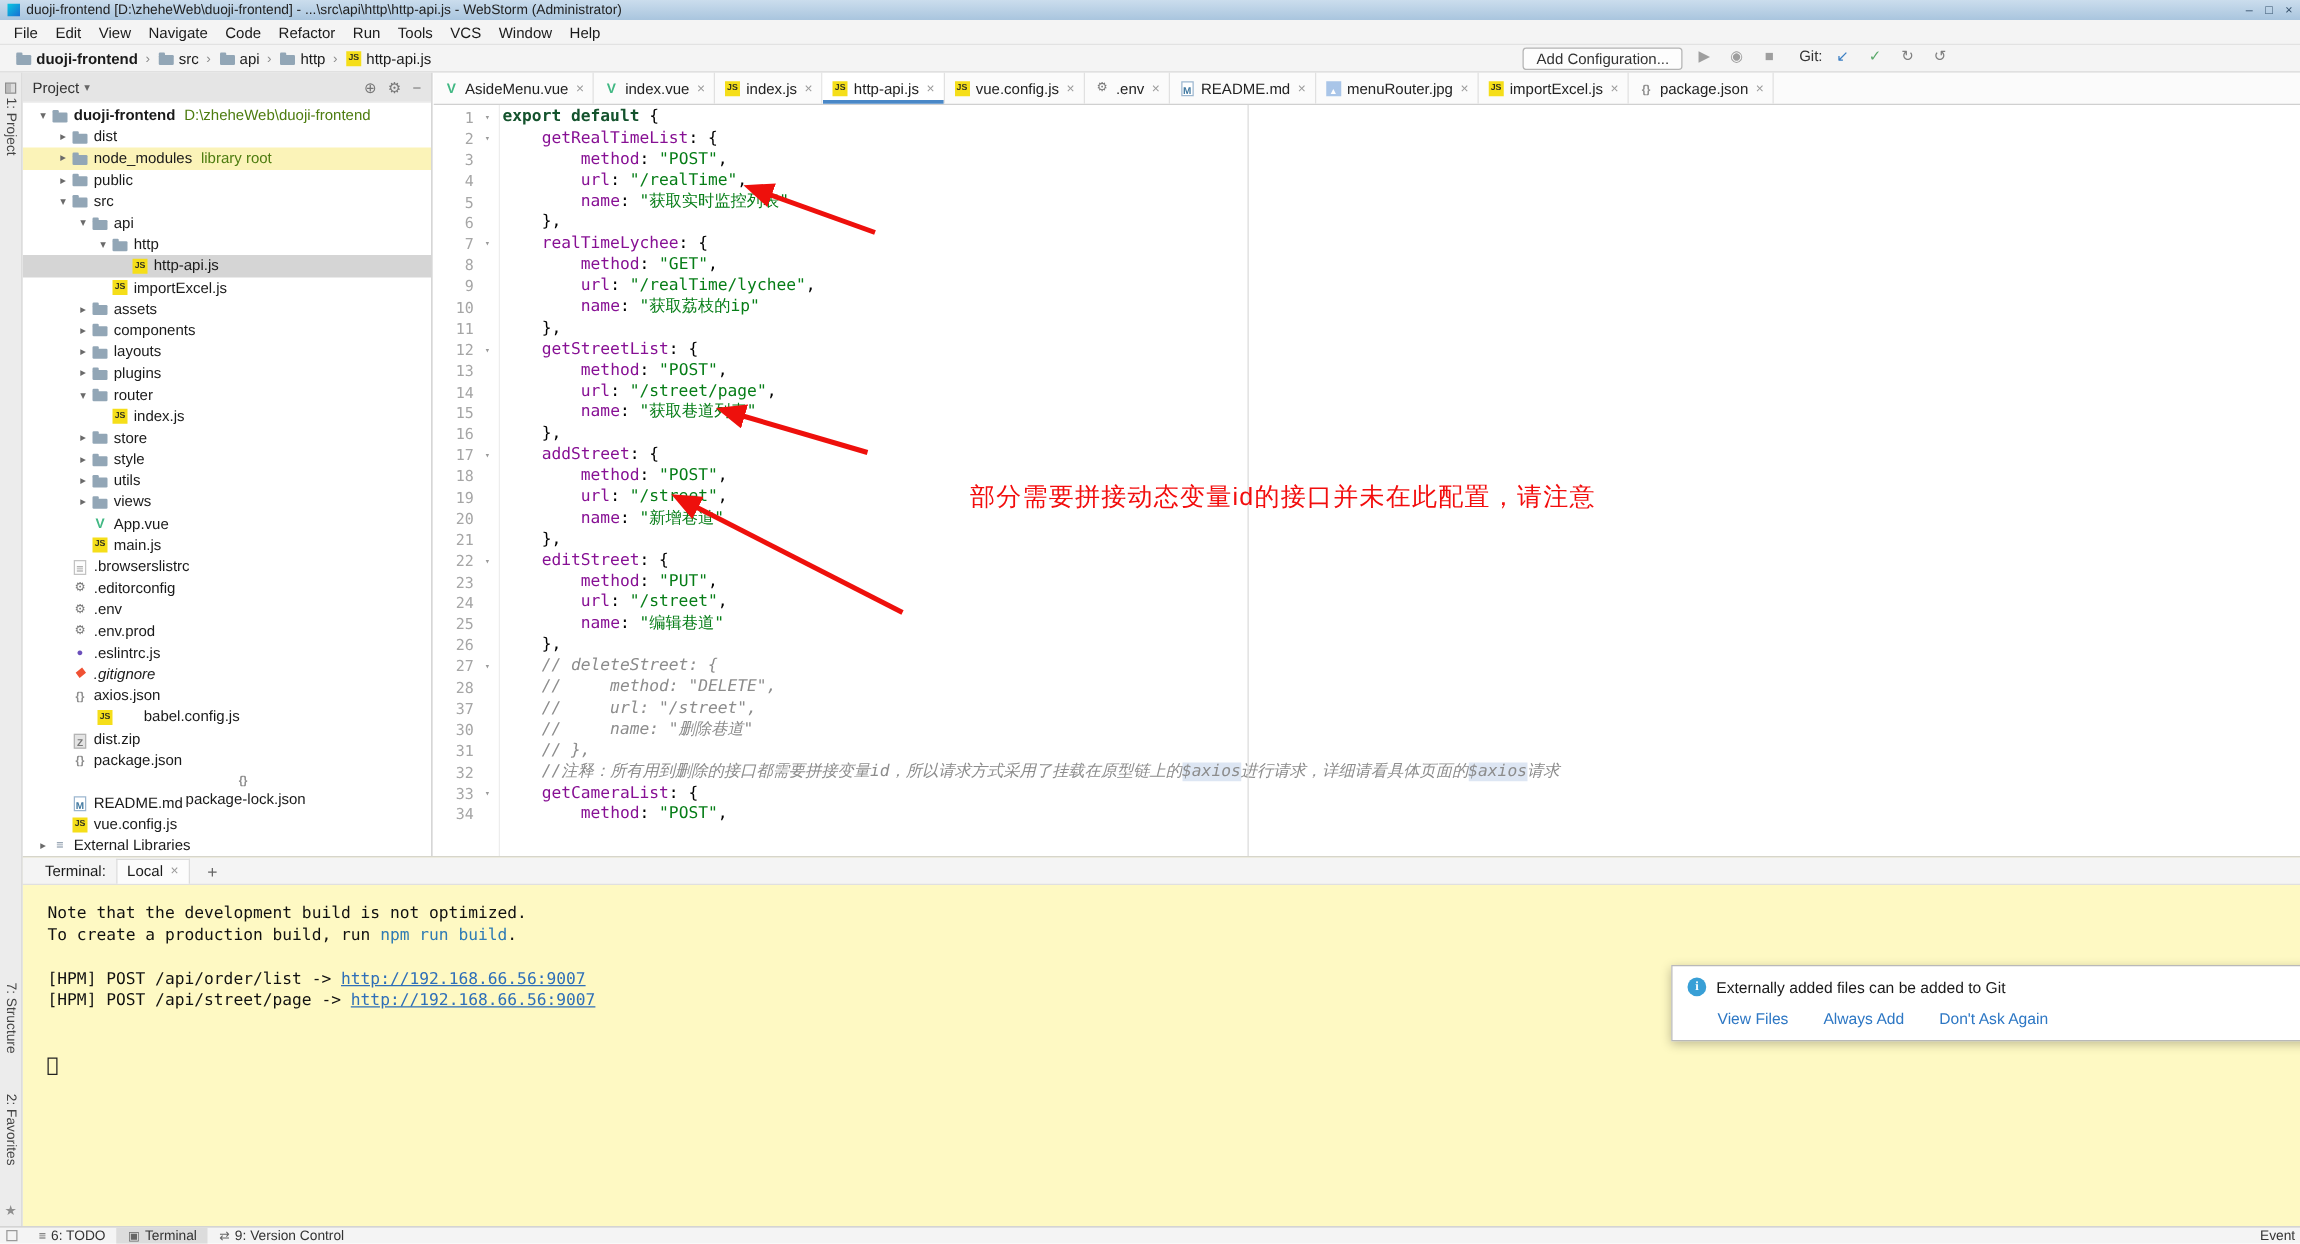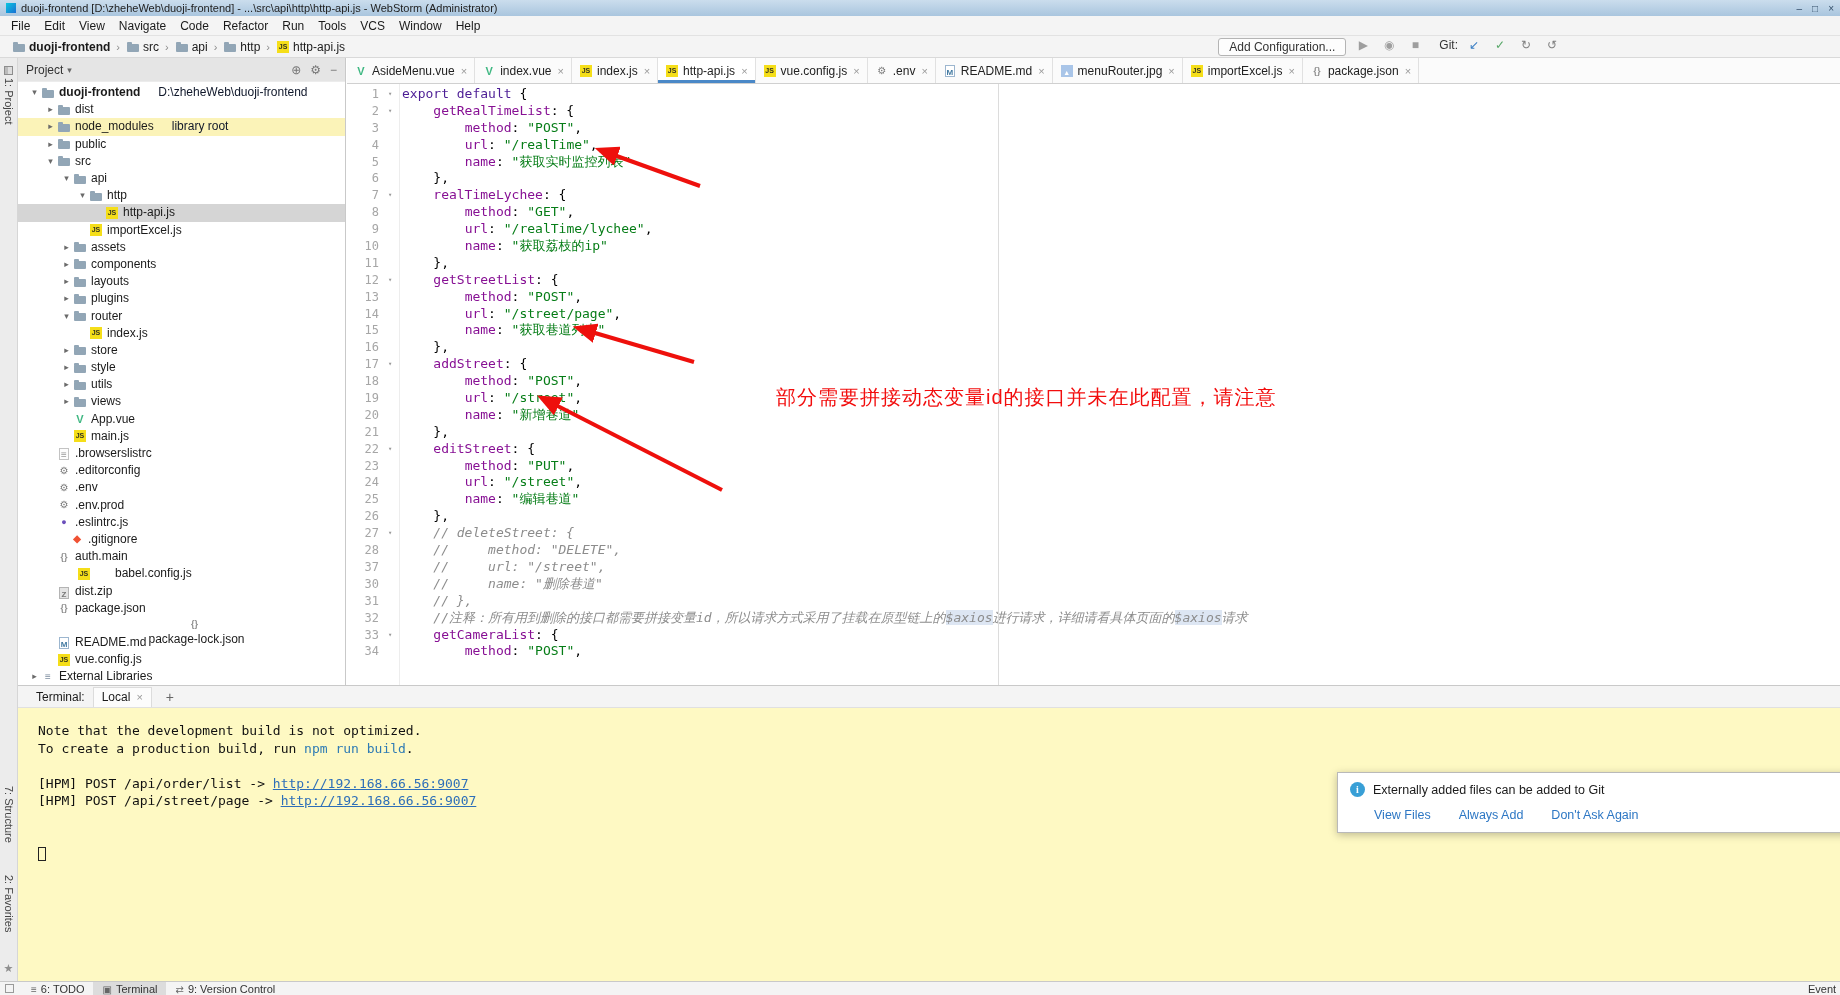--- a/index.html
+++ b/index.html
@@ -39,21 +39,21 @@
   .project-panel{position:absolute;left:18px;top:58px;width:328px;bottom:310px;background:#fff;border-right:1px solid #c9c9c9;overflow:hidden;z-index:3}
   .project-header{height:24px;display:flex;align-items:center;padding:0 8px;background:#e5e5e5;border-bottom:1px solid #ececec;color:#333}
   .ph-caret{margin-left:4px;font-size:9px;color:#666}
   .ph-icons{margin-left:auto;display:flex;gap:9px;color:#777;font-size:12px}
   .tree{position:absolute;top:24px;left:0;right:0;bottom:0;padding-top:2px;overflow:hidden}
   .tree-row{display:flex;align-items:center;height:17.2px;line-height:17px;white-space:nowrap}
   .tree-row.selected{background:#d5d5d5}
   .tree-row.library{background:#fbf3b8}
   .chev{width:13px;flex:none;text-align:center;font-size:9px;color:#6a6a6a}
   .tree-label{margin-left:4px}
-  .tree-suffix{margin-left:18px;color:#0f172a}
+  .tree-suffix{margin-left:7px;color:#4d7c0f}
   .bold{font-weight:bold}
 
   
   .fi{position:relative;display:inline-block;width:14px;height:14px;flex:none;text-align:center;line-height:14px;font-weight:bold;vertical-align:middle}
   .fi-folder::before{content:"";position:absolute;left:1px;top:2px;width:5px;height:3px;background:#92a6b6;border-radius:1px}
   .fi-folder::after{content:"";position:absolute;left:1px;top:4px;width:12px;height:8px;background:#92a6b6;border-radius:1px}
   .fi-js::after{content:"JS";position:absolute;inset:1px;background:#f5de19;color:#33331f;font:bold 7px "Liberation Sans",sans-serif;line-height:12px}
   .fi-vue{color:#41b883;font-size:11px}.fi-vue::after{content:"V"}
   .fi-json{color:#8c8c8c;font-size:9px}.fi-json::after{content:"{}"}
   .fi-config{color:#7a7a7a;font-size:10px;font-weight:normal}.fi-config::after{content:"⚙"}
@@ -77,21 +77,21 @@
 
   
   .editor{position:absolute;left:347px;top:84px;right:0;bottom:310px;background:#fff;overflow:hidden;z-index:2}
   .gutter-line{position:absolute;left:399px;top:84px;bottom:310px;width:1px;background:#ededed;z-index:3}
   .margin-guide{position:absolute;left:998px;top:84px;bottom:310px;width:1px;background:#dcdcdc;z-index:3}
   #code{padding-top:2px}
   .code-line{display:flex;height:16.9px;line-height:16.9px;font-family:"DejaVu Sans Mono",monospace;font-size:13px;white-space:pre}
   .ln{width:36px;flex:none;text-align:right;color:#a6a6a6;font-size:12px;padding-right:4px}
   .fold{width:14px;flex:none;text-align:center;color:#9a9a9a;font-size:7px}
   .code-text{padding-left:5px}
-  .tok-kw{color:#4c1d95;font-weight:normal}
+  .tok-kw{color:#14532d;font-weight:bold}
   .tok-prop{color:#871094}
   .tok-str{color:#067d17}
   .tok-pl{color:#000}
   .tok-cm{color:#8c8c8c;font-style:italic}
   .tok-hl{background:#dde6f3}
 
   
   .overlay{position:absolute;left:0;top:0;width:1840px;height:995px;pointer-events:none;z-index:40}
   .overlay line{stroke:#ee100c;stroke-width:4}
   .red-note{position:absolute;left:776px;top:384px;font-size:20px;color:#f20d0d;letter-spacing:1px;z-index:41;white-space:nowrap}
@@ -347,29 +347,29 @@
       <div class="tree-row" style="padding-left: 26px;">
         <span class="chev"></span>
         <span class="fi fi-config"></span>
         <span class="tree-label">.env.prod</span>
       </div>
       <div class="tree-row" style="padding-left: 26px;">
         <span class="chev"></span>
         <span class="fi fi-eslint"></span>
         <span class="tree-label">.eslintrc.js</span>
       </div>
-      <div class="tree-row" style="padding-left: 39px;">
+      <div class="tree-row" style="padding-left: 26px; font-style: italic;">
         <span class="chev"></span>
         <span class="fi fi-git"></span>
         <span class="tree-label">.gitignore</span>
       </div>
       <div class="tree-row" style="padding-left: 26px;">
         <span class="chev"></span>
         <span class="fi fi-json"></span>
-        <span class="tree-label">auth.main</span>
+        <span class="tree-label">axios.json</span>
       </div>
       <div class="tree-row" style="padding-left: 26px; gap: 20px;">
         <span class="chev"></span>
         <span class="fi fi-js"></span>
         <span class="tree-label">babel.config.js</span>
       </div>
       <div class="tree-row" style="padding-left: 26px; align-items: flex-end;">
         <span class="chev"></span>
         <span class="fi fi-zip"></span>
         <span class="tree-label">dist.zip</span>

